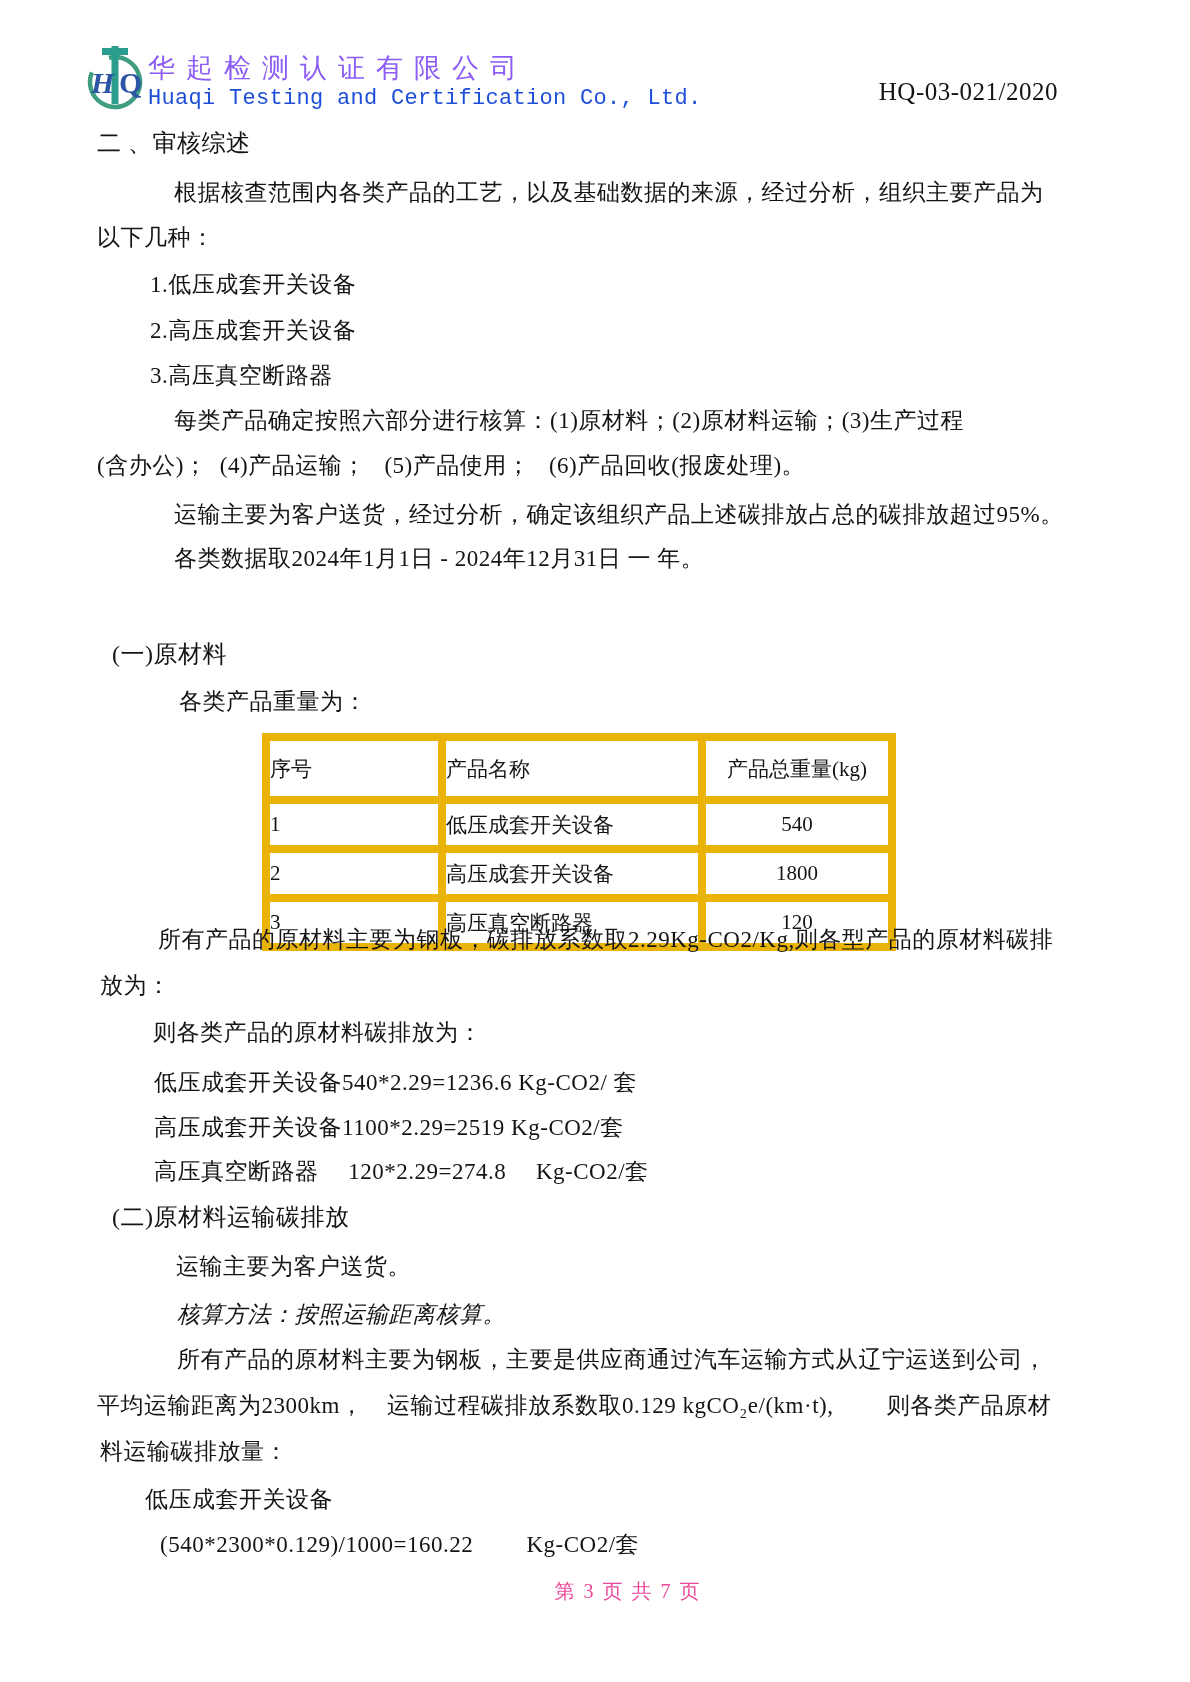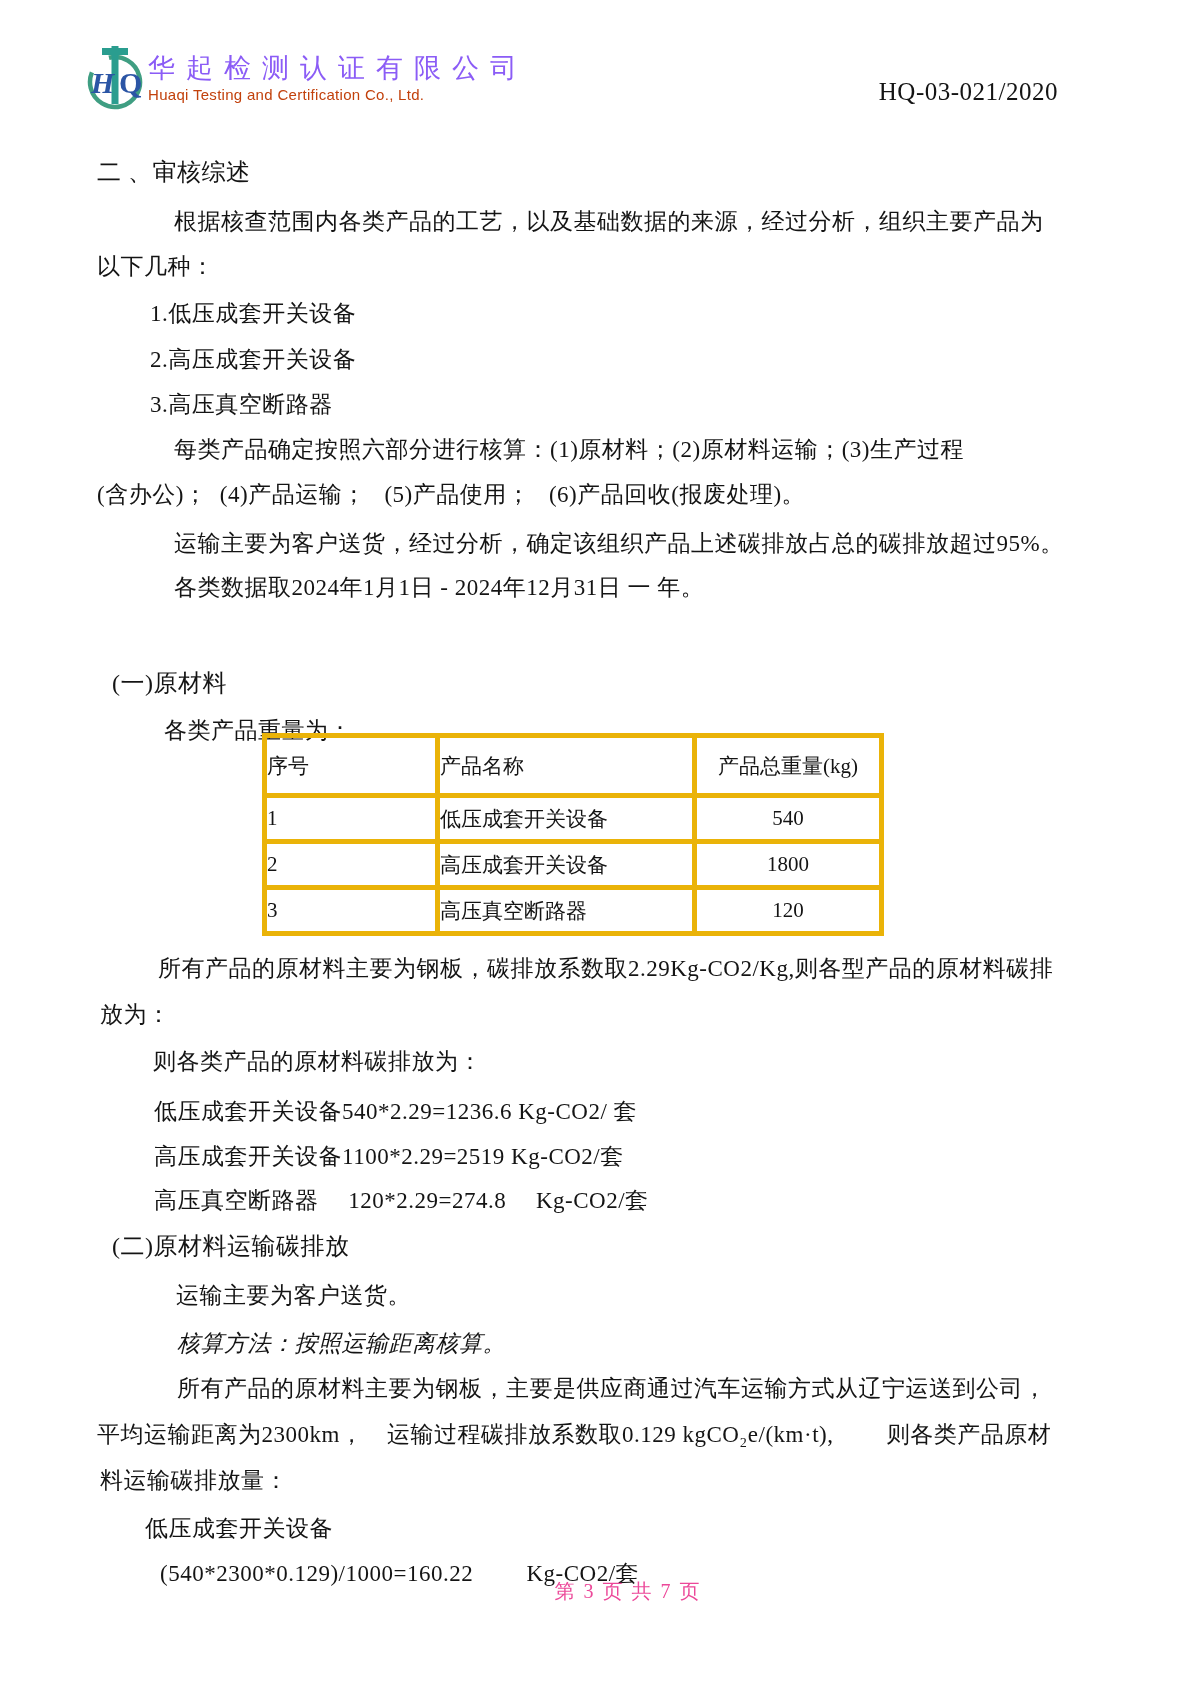--- a/index.html
+++ b/index.html
@@ -11,53 +11,52 @@
     font-family:"Liberation Serif","DejaVu Serif",serif;
     color:#141414;
     overflow:hidden;
   }
   .line{
     position:absolute;
     font-size:23px;
     line-height:28px;
     white-space:pre;
     letter-spacing:0.5px;
-    margin-top:29px;
   }
   .section-head{font-size:24px;}
   .doc-number{
     position:absolute;
     top:78px;right:132px;
     font-size:25px;
     letter-spacing:0.5px;
   }
   
   .logo{position:absolute;left:86px;top:42px;width:340px;height:75px;}
   .logo-mark{position:absolute;left:0;top:2px;}
   .company-zh{
     position:absolute;left:62px;top:8px;
     font-size:27px;letter-spacing:11px;
     color:#8b5cf6;white-space:pre;
     font-family:"Liberation Sans","DejaVu Sans",sans-serif;
   }
   .company-en{
     position:absolute;left:62px;top:44px;
-    font-size:15px;letter-spacing:0.3px;
-    color:#c2410c;white-space:pre;
-    font-family:Liberation Sans, sans-serif;
+    font-size:22px;letter-spacing:0.3px;
+    color:#1d4ed8;white-space:pre;
+    font-family:Liberation Mono, monospace;
   }
   
   .weight-table{
     position:absolute;left:262px;top:733px;
     border-collapse:collapse;
     table-layout:fixed;
     font-size:21px;
   }
   .weight-table th,.weight-table td{
-    border:5px solid #eab308;
+    border:8px solid #eab308;
     font-weight:normal;
     padding:0;
   }
   .weight-table th{height:55px;}
   .weight-table td{height:41px;}
   .col-idx{width:168px;text-align:left;padding-left:12px;}
   .col-name{width:252px;text-align:left;padding-left:14px;}
   .col-weight{width:182px;text-align:center;}
   .footer-line{
     position:absolute;left:0;top:1578px;width:100%;
@@ -95,21 +94,21 @@
   <div class="line" style="left:150px;top:317px;">2.高压成套开关设备</div>
   <div class="line" style="left:150px;top:362px;">3.高压真空断路器</div>
 
   <div class="line" style="left:174px;top:407px;">每类产品确定按照六部分进行核算：(1)原材料；(2)原材料运输；(3)生产过程</div>
   <div class="line" style="left:97px;top:452px;">(含办公)；  (4)产品运输；   (5)产品使用；   (6)产品回收(报废处理)。</div>
 
   <div class="line" style="left:174px;top:501px;">运输主要为客户送货，经过分析，确定该组织产品上述碳排放占总的碳排放超过95%。</div>
   <div class="line" style="left:174px;top:545px;">各类数据取2024年1月1日 - 2024年12月31日 一 年。</div>
 
   <div class="line section-head" style="left:112px;top:640px;">(一)原材料</div>
-  <div class="line" style="left:164px;top:688px;">各类产品重量为：</div>
+  <div class="line" style="left:179px;top:688px;">各类产品重量为：</div>
 
   <table class="weight-table">
     <thead>
       <tr>
         <th class="col-idx">序号</th>
         <th class="col-name">产品名称</th>
         <th class="col-weight">产品总重量(kg)</th>
       </tr>
     </thead>
     <tbody>

